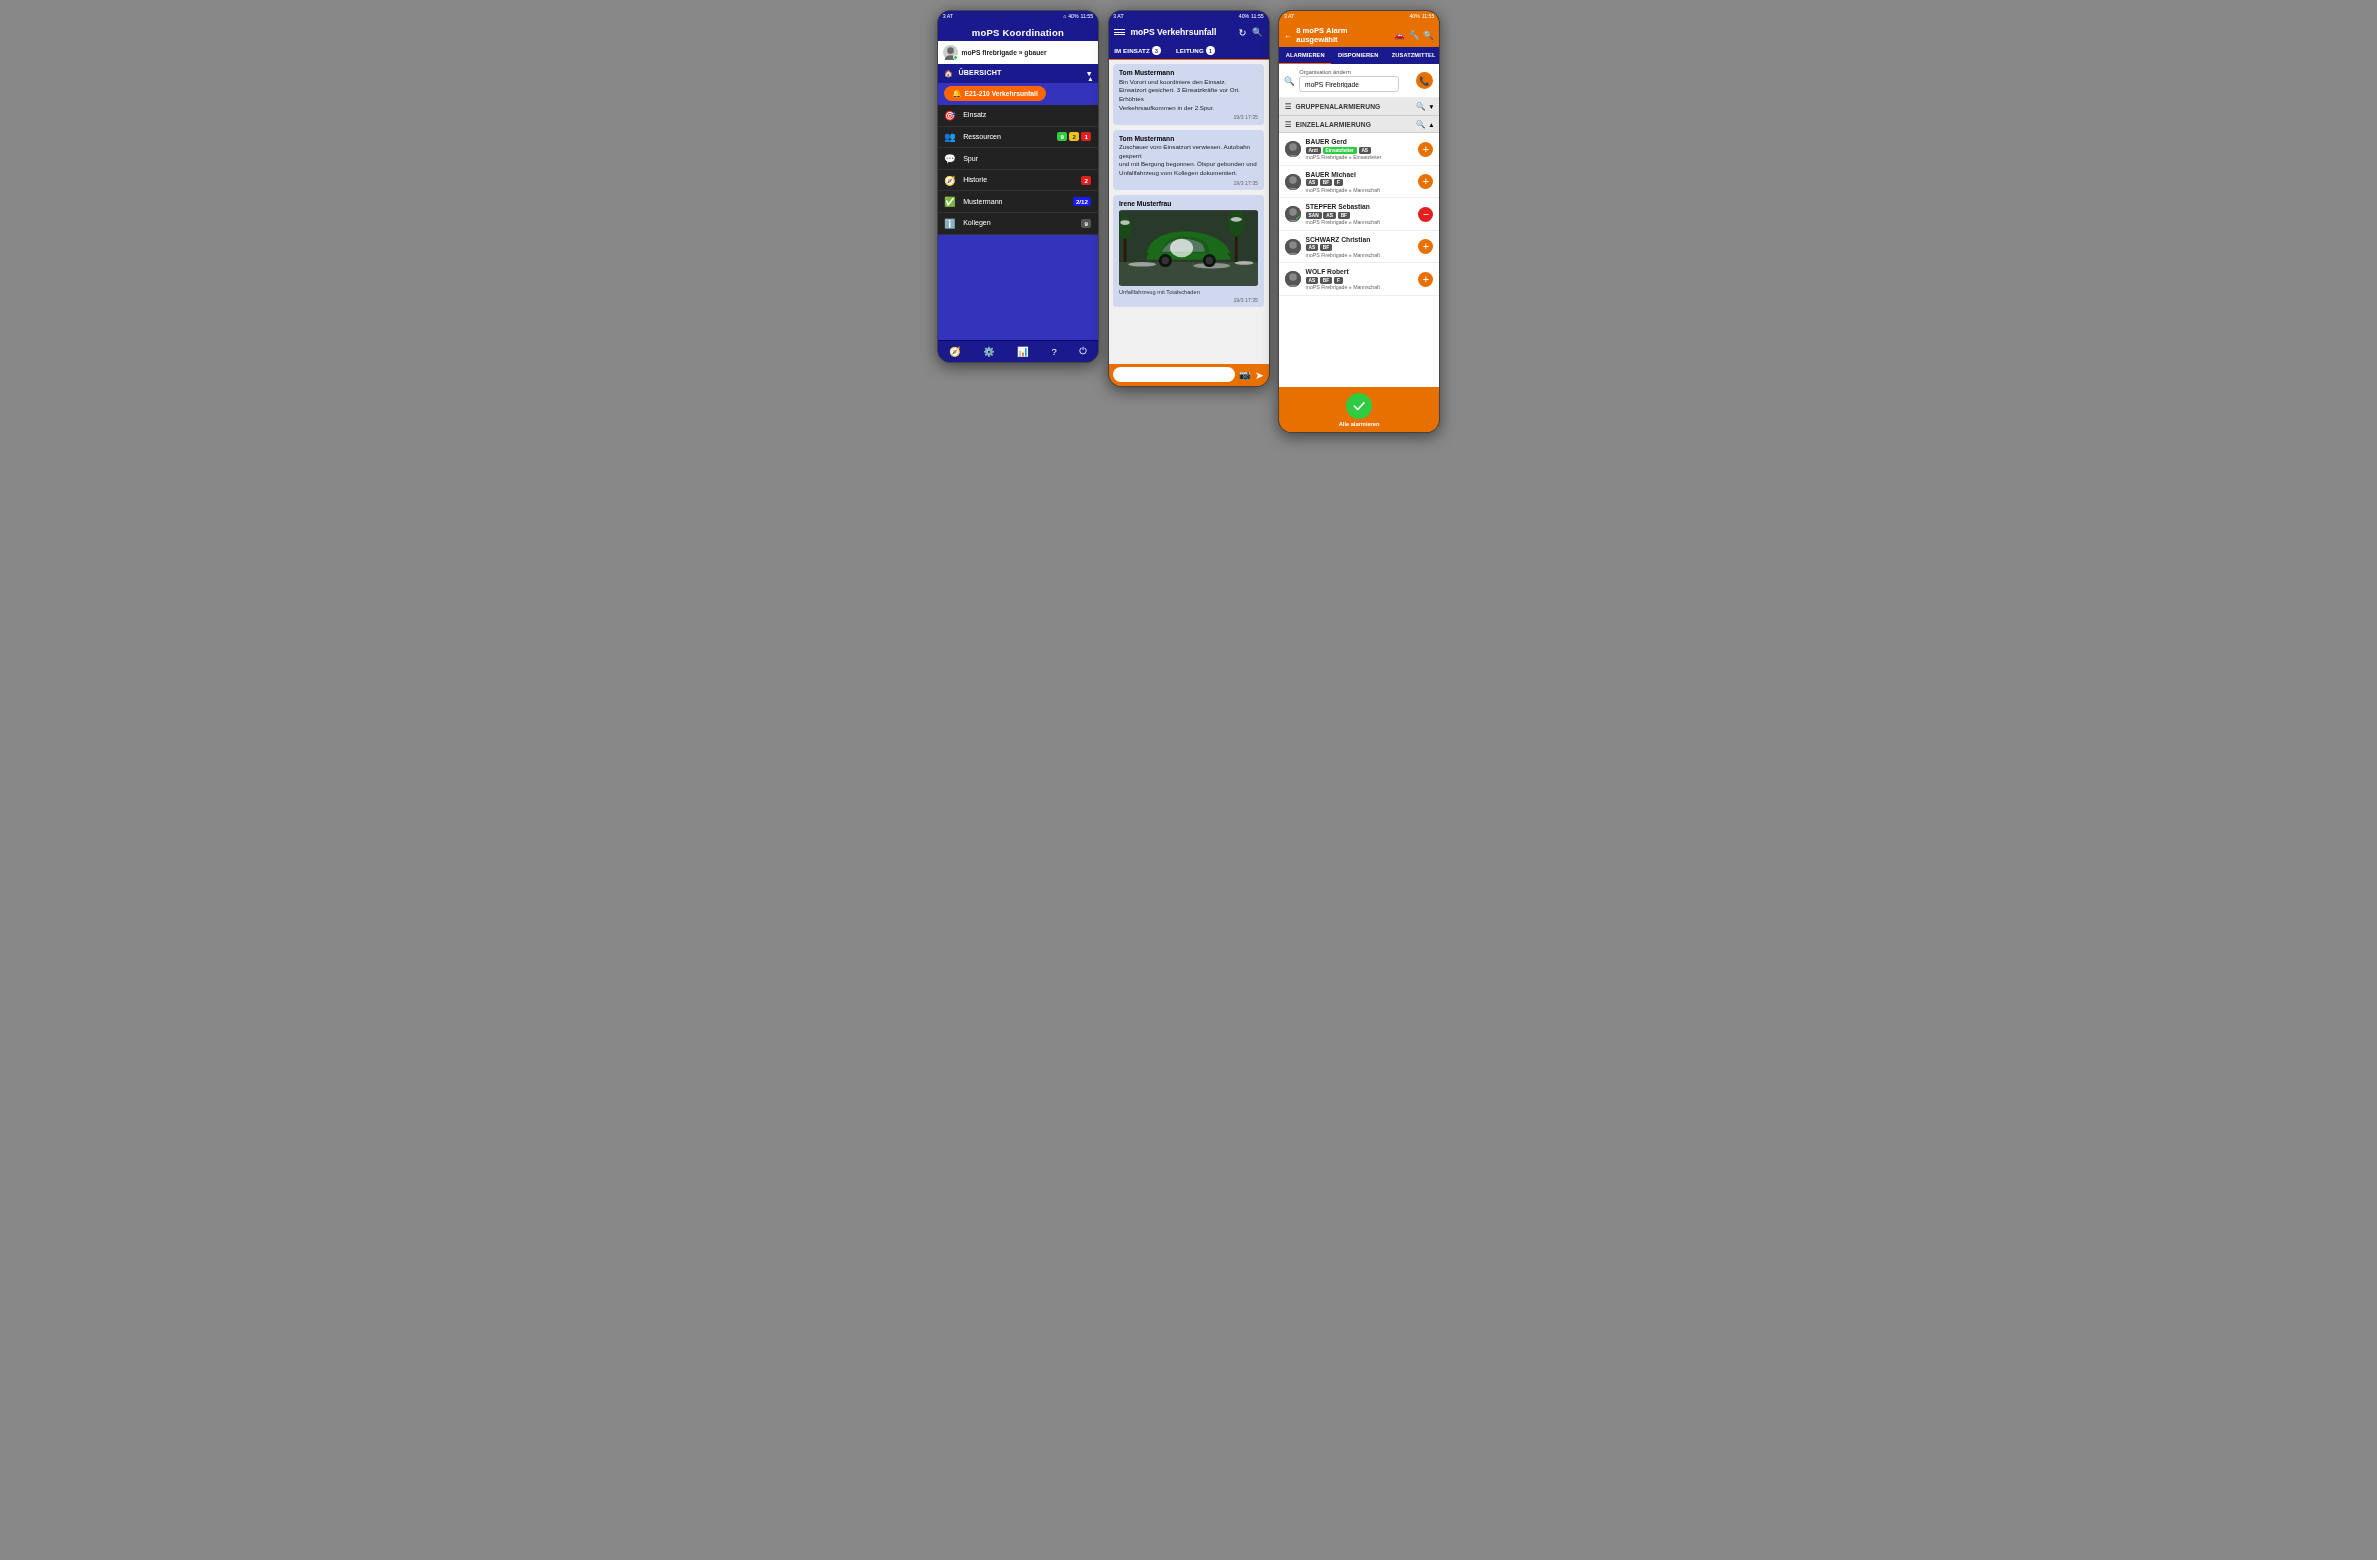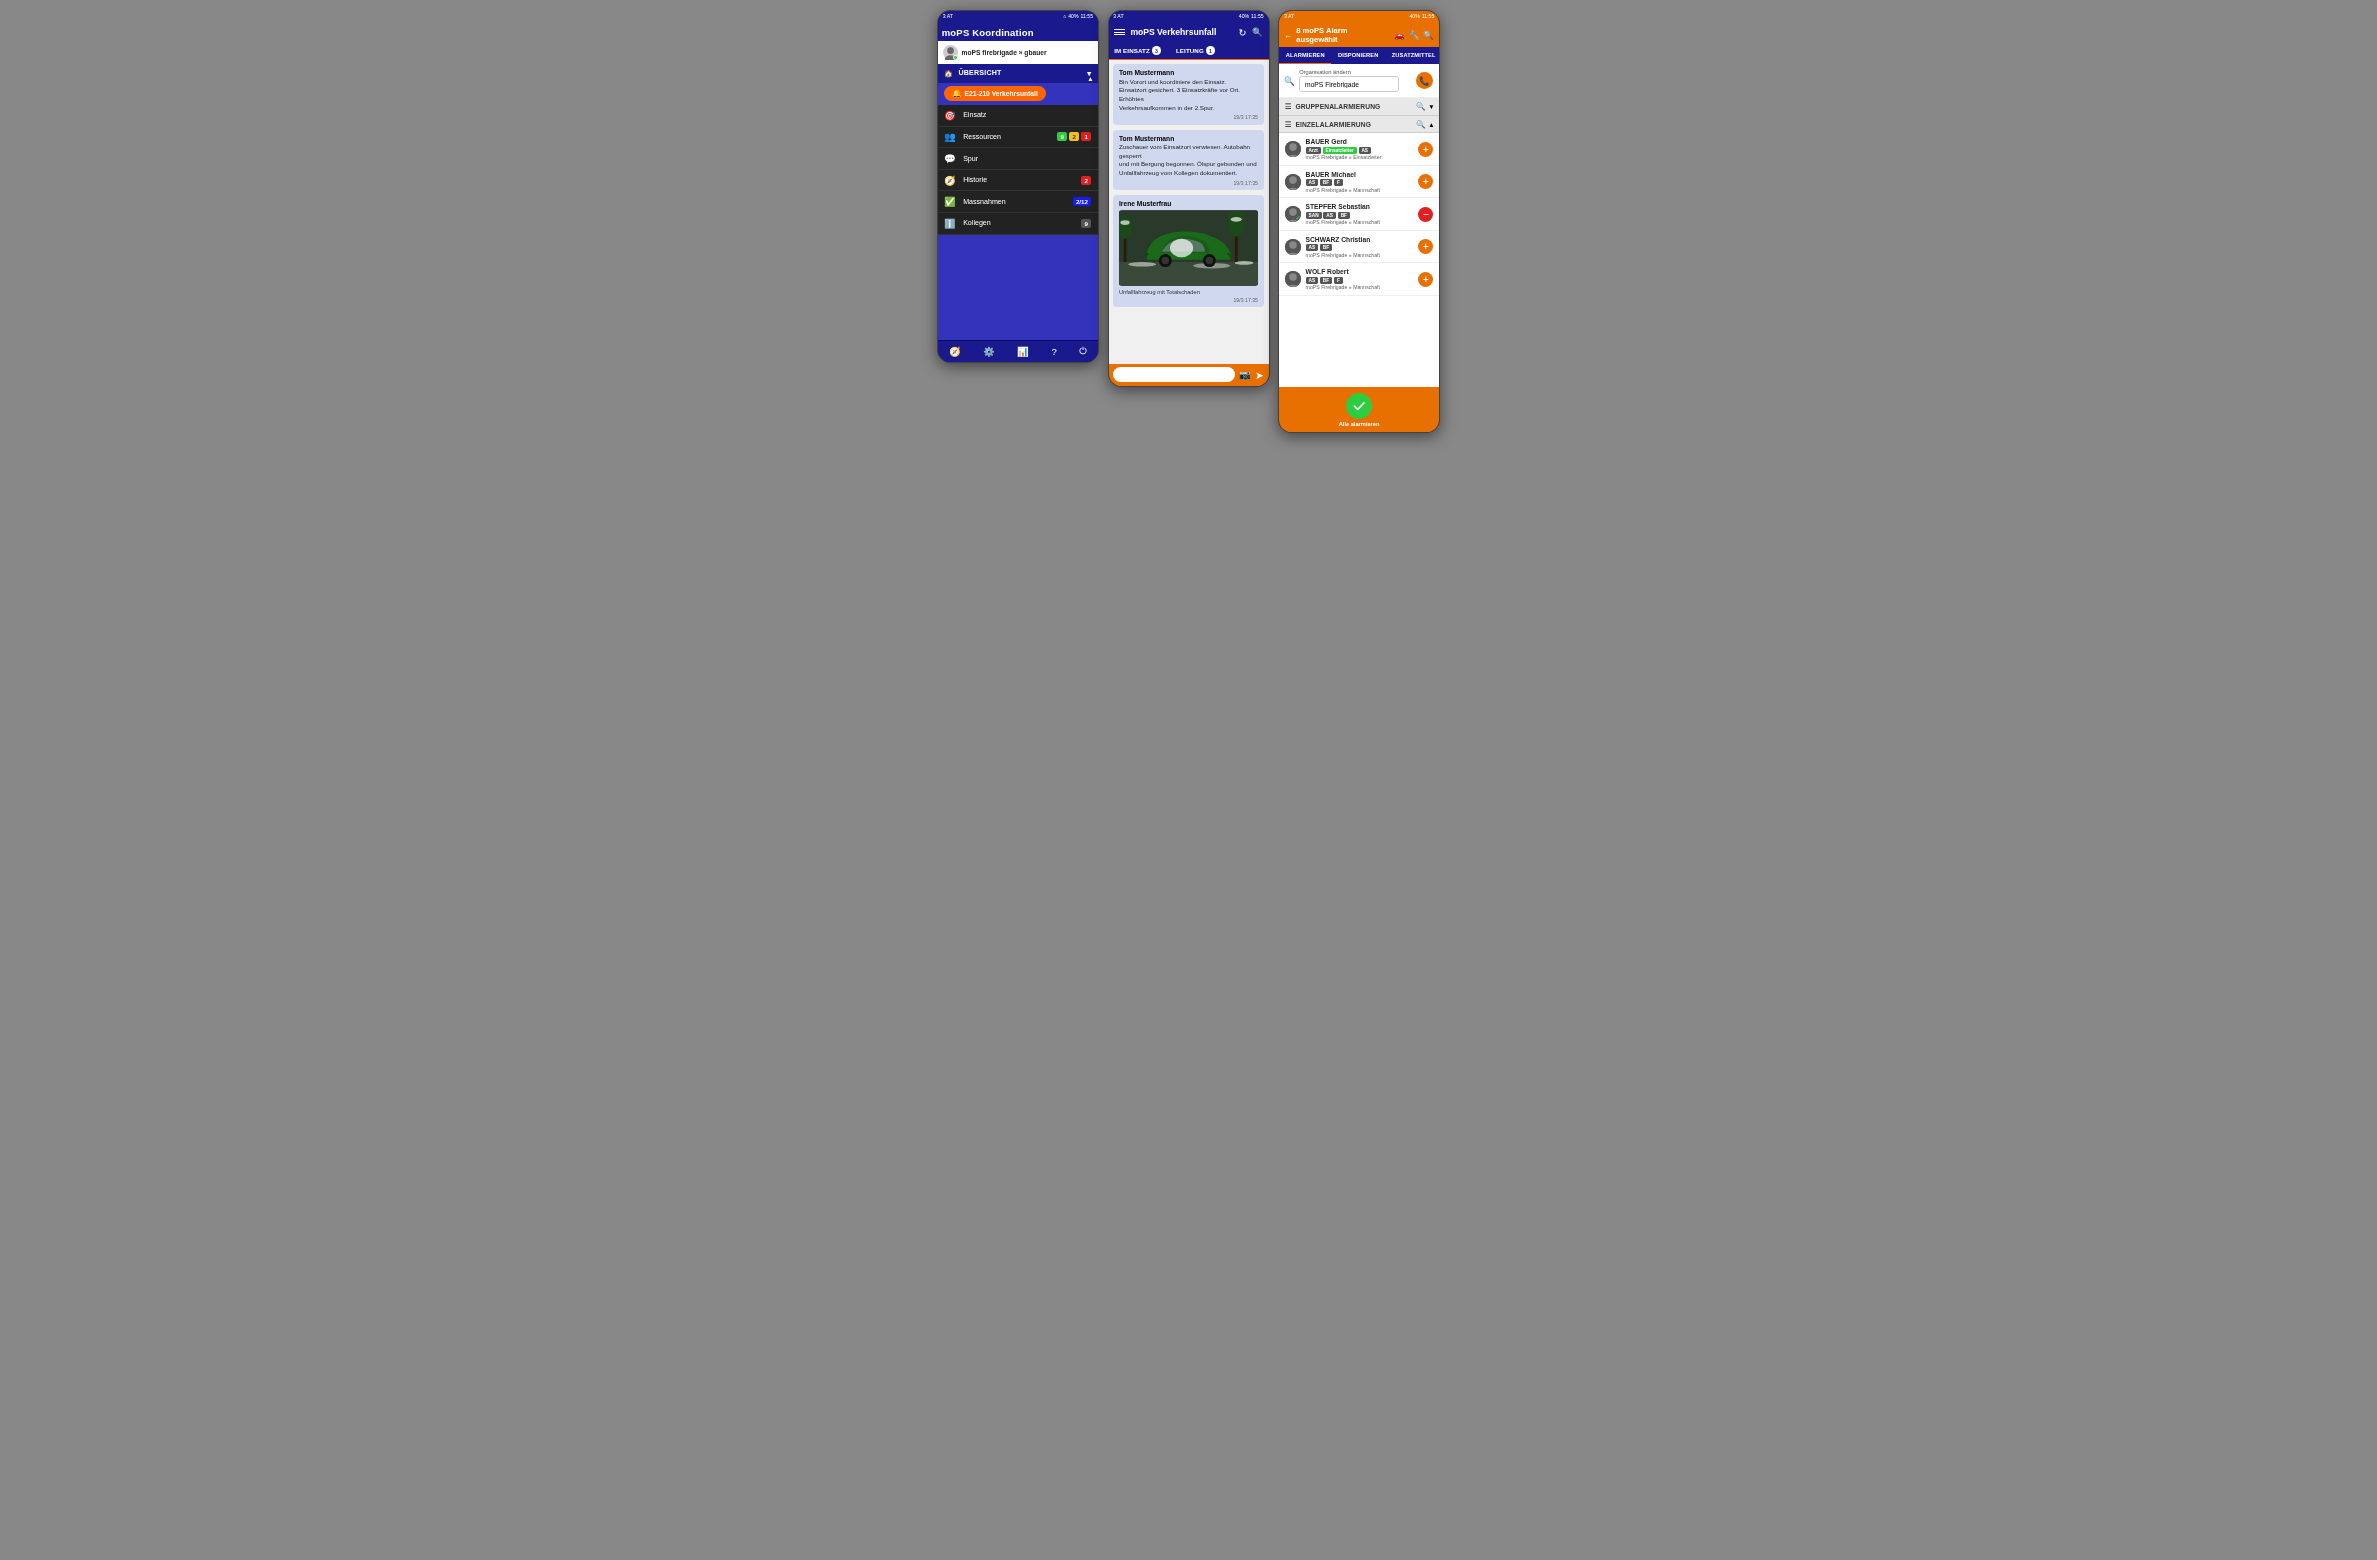--- a/index.html
+++ b/index.html
@@ -35,21 +35,21 @@
       padding: 1.9px 4.8px;
       height: 11.4px;
     }
     .status-bar.orange { background: #e87000; }
     .status-bar-right { display: flex; align-items: center; gap: 1.9px; }
 
     
     .s1-header {
       background: #1a1a8e;
       color: white;
-      text-align: left;
+      text-align: center;
       padding: 4.8px 3.8px 3.8px;
     }
     .s1-header-title {
       font-size: 9.5px;
       font-weight: bold;
       letter-spacing: 0.2px;
     }
     .s1-user-bar {
       background: white;
       display: flex;
@@ -499,21 +499,21 @@
     </div>
 
     <div class="s1-nav-item">
       <span style="font-size:9.5px;">🧭</span>
       <span>Historie</span>
       <span class="s1-badge s1-badge-red" style="margin-left:auto;">2</span>
     </div>
 
     <div class="s1-nav-item">
       <span style="font-size:9.5px;">✅</span>
-      <span>Massnahmen</span>
+      <span>Mustermann</span>
       <span class="s1-badge s1-badge-blue" style="margin-left:auto;">2/12</span>
     </div>
 
     <div class="s1-nav-item">
       <span style="font-size:9.5px;">ℹ️</span>
       <span>Kollegen</span>
       <span class="s1-badge s1-badge-gray" style="margin-left:auto;">9</span>
     </div>
 
     <div style="flex:1; background:#3333bb; height:105px;"></div>

